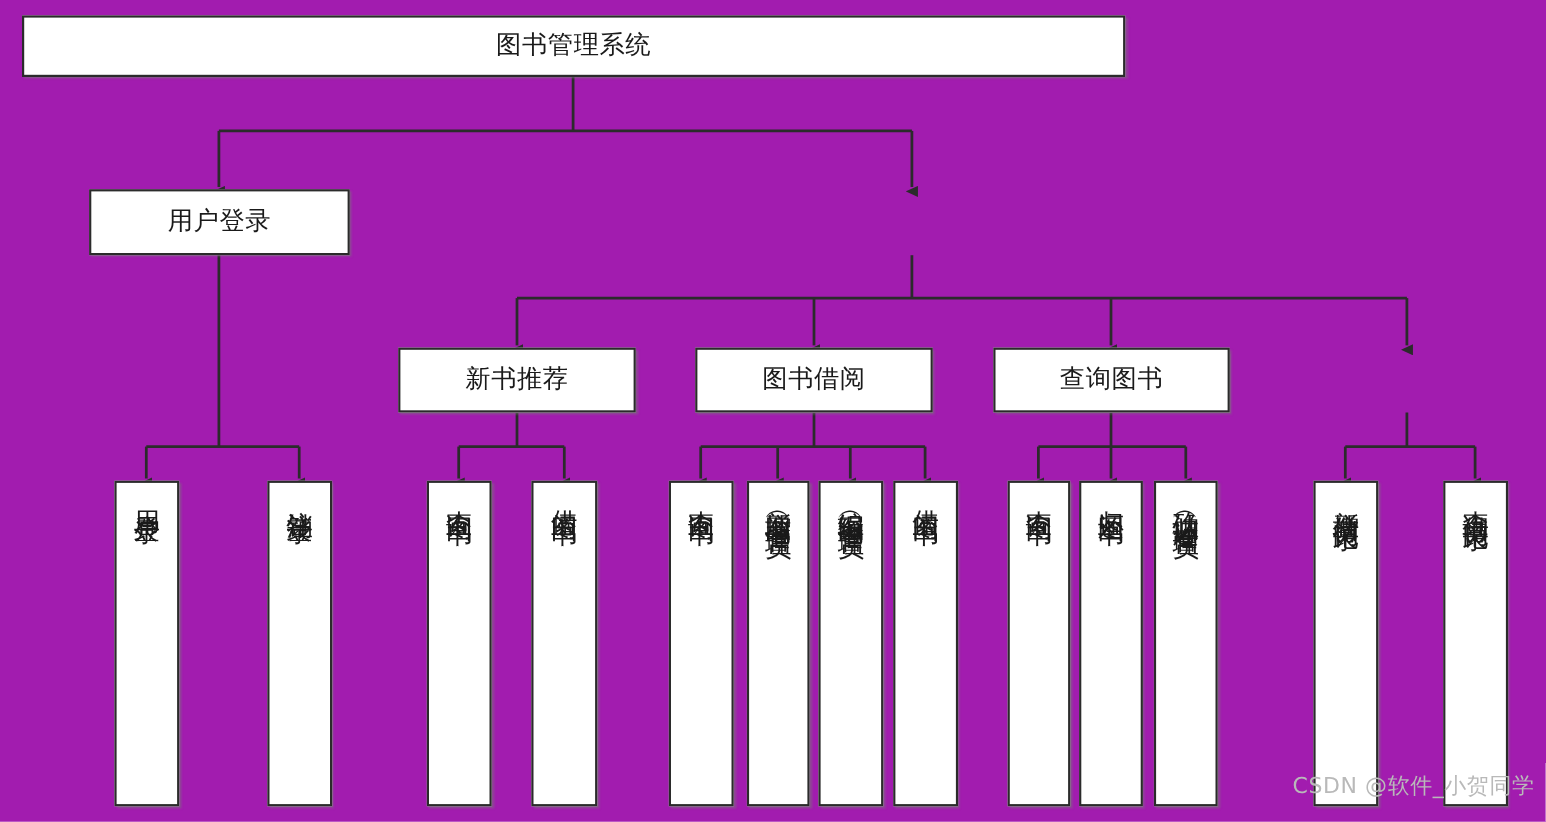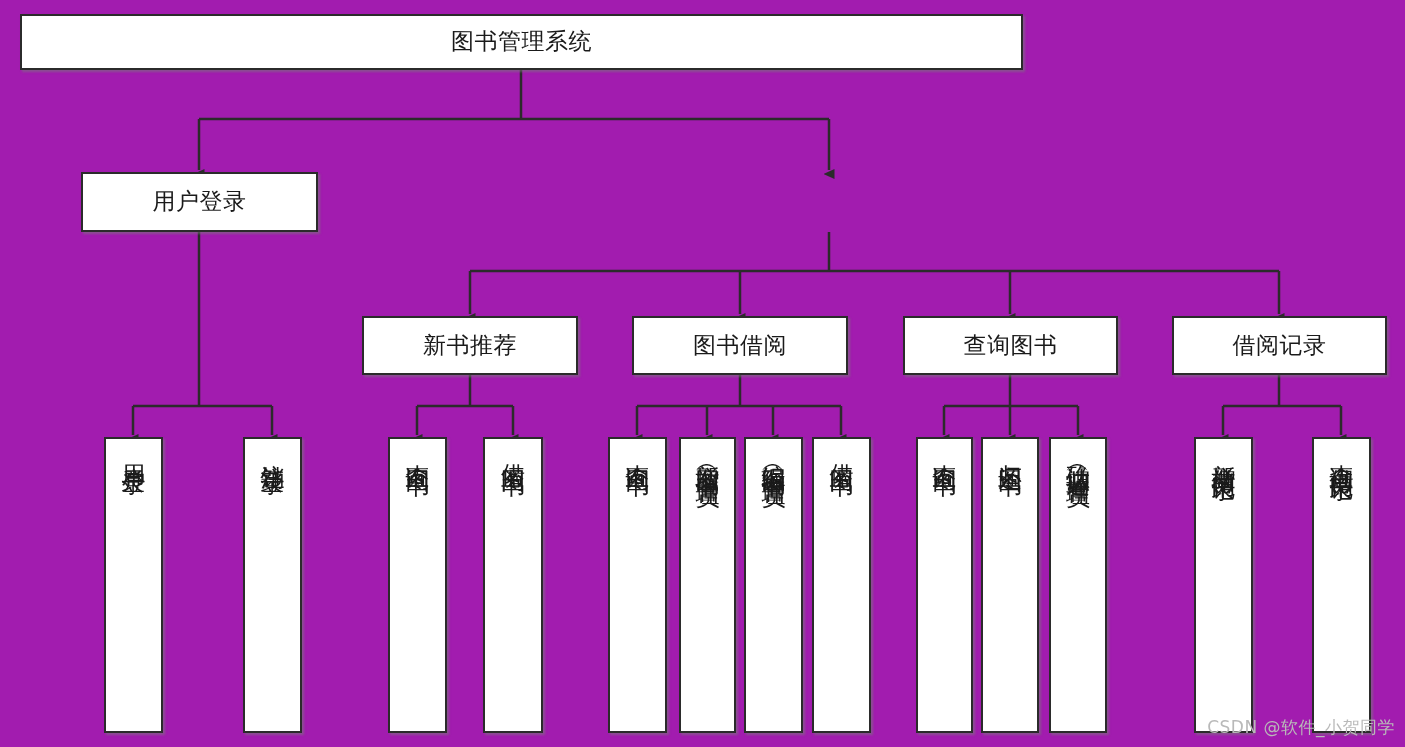--- a/index.html
+++ b/index.html
@@ -65,22 +65,22 @@
     writing-mode: vertical-rl;
     text-orientation: upright;
     font-size: 24px;
     letter-spacing: 3px;
     line-height: 1;
     white-space: nowrap;
   }
   .watermark {
     position: absolute;
     right: 10px;
-    bottom: 8px;
-    font-size: 17px;
+    bottom: 19px;
+    font-size: 20px;
     color: #b9b9b9;
     letter-spacing: 0.5px;
     white-space: nowrap;
     pointer-events: none;
     font-family: "DejaVu Sans", "Liberation Sans", sans-serif;
   }
 </style>
 </head>
 <body>
 
@@ -139,23 +139,20 @@
 
   <div class="node-box node-horizontal" style="left: 632px; top: 316px; width: 216px; height: 59px;">
     <span class="node-label">图书借阅</span>
   </div>
   <div class="node-box node-horizontal" style="left: 362px; top: 316px; width: 216px; height: 59px;">
     <span class="node-label">新书推荐</span>
   </div>
   <div class="node-box node-horizontal" style="left: 903px; top: 316px; width: 215px; height: 59px;">
     <span class="node-label">查询图书</span>
   </div>
-  <div class="node-box node-horizontal" style="left: 1172px; top: 316px; width: 215px; height: 59px;">
-    <span class="node-label">借阅记录</span>
-  </div>
 
   <div class="node-box node-vertical" style="left: 104px; top: 437px; width: 59px; height: 296px;">
     <span class="node-label">用户登录</span>
   </div>
   <div class="node-box node-vertical" style="left: 243px; top: 437px; width: 59px; height: 296px;">
     <span class="node-label">注销登录</span>
   </div>
   <div class="node-box node-vertical" style="left: 388px; top: 437px; width: 59px; height: 296px;">
     <span class="node-label">查询图书</span>
   </div>

